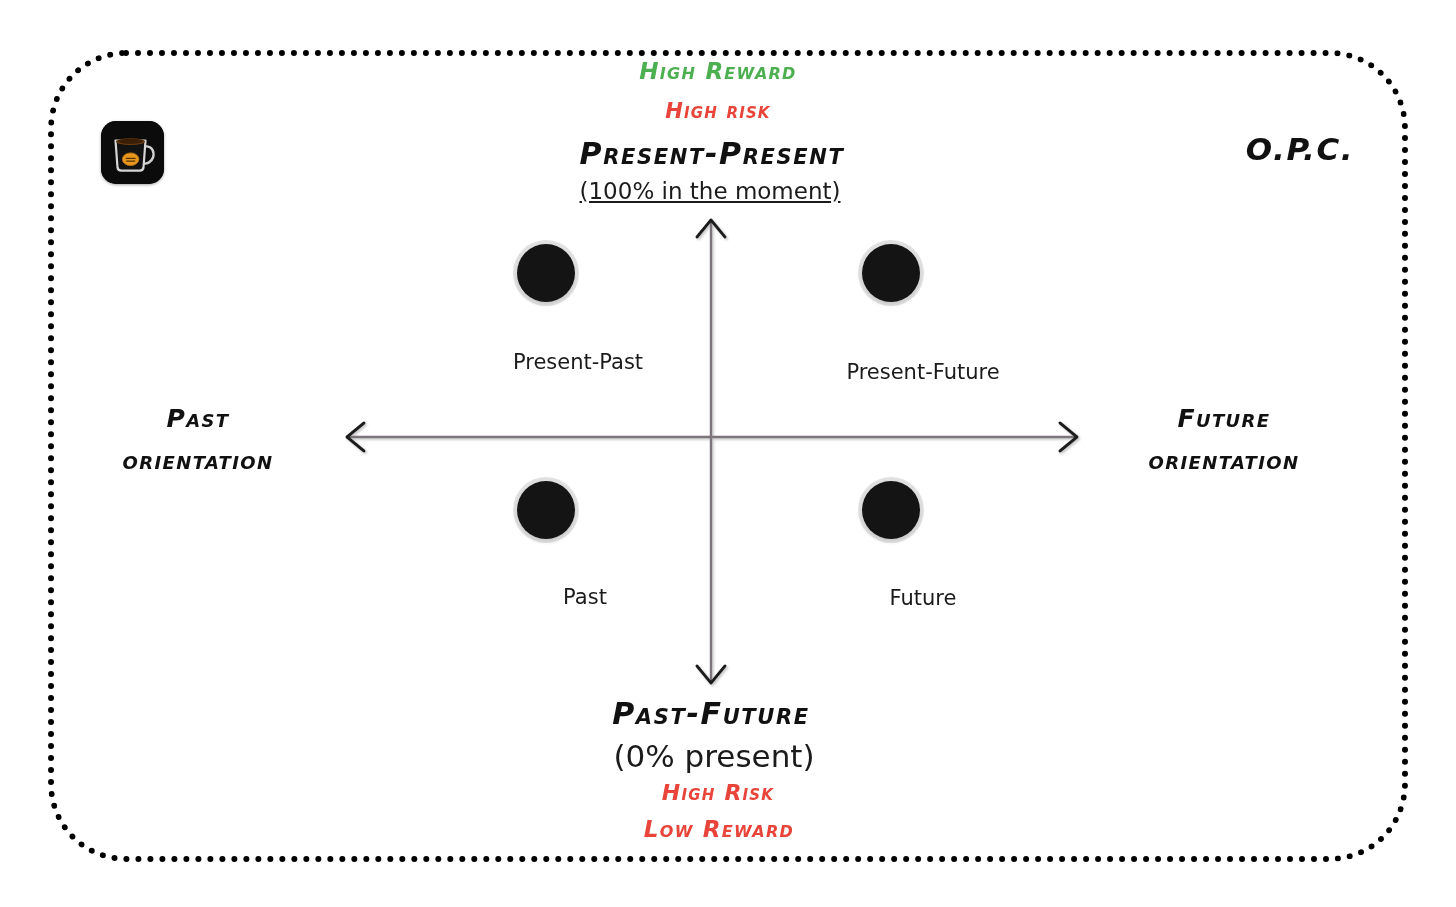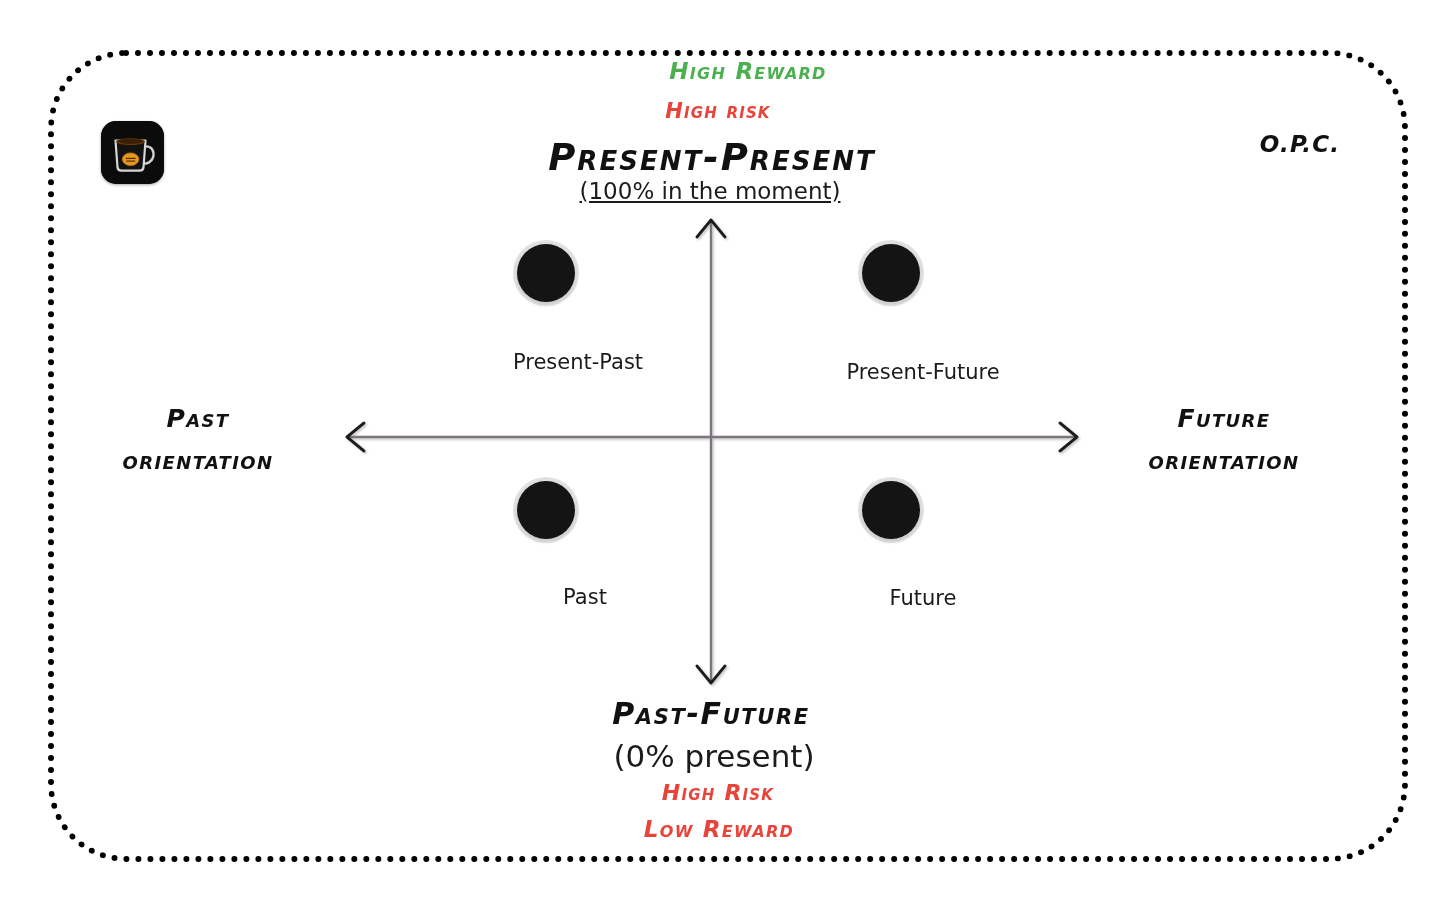--- a/index.html
+++ b/index.html
@@ -77,23 +77,23 @@
     color: #1b1b1b;
     white-space: nowrap;
   }
   .ctr {
     position: absolute;
     transform: translateX(-50%);
     text-align: center;
   }
 
   
-  #lbl-high-reward { top: 58px;  font-size: 23px; color: #4CAF50; margin-left: 30px; }
+  #lbl-high-reward { top: 58px;  font-size: 23px; color: #4CAF50; }
   #lbl-high-risk-top { top: 99px; font-size: 21px; color: #E8443A; }
-  #lbl-present-present { top: 136px; font-size: 37px; }
+  #lbl-present-present { top: 136px; font-size: 30px; }
   #lbl-present-present-sub { top: 178px; font-size: 23px; text-decoration: underline; }
 
   
   #lbl-past-future { top: 696px; font-size: 30px; }
   #lbl-past-future-sub { top: 738px; font-size: 31px; }
   #lbl-high-risk-bottom { top: 780px; font-size: 22px; color: #E8443A; }
   #lbl-low-reward { top: 816px; font-size: 23px; color: #E8443A; }
 
   
   .axis-label {
@@ -112,21 +112,21 @@
   #cap-present-future { left: 891px;  top: 360px; }
   #cap-past           { left: 553px;  top: 585px; }
   #cap-future         { left: 891px;  top: 586px; }
 
   
   #brand-opc {
     position: absolute;
     left: 1300px;
     top: 131px;
     transform: translateX(-50%);
-    font-size: 23px;
+    font-size: 31px;
   }
 </style>
 </head>
 <body>
 
 <div id="canvas">
 
   <div class="frame"></div>
 
   <div class="app-icon">

